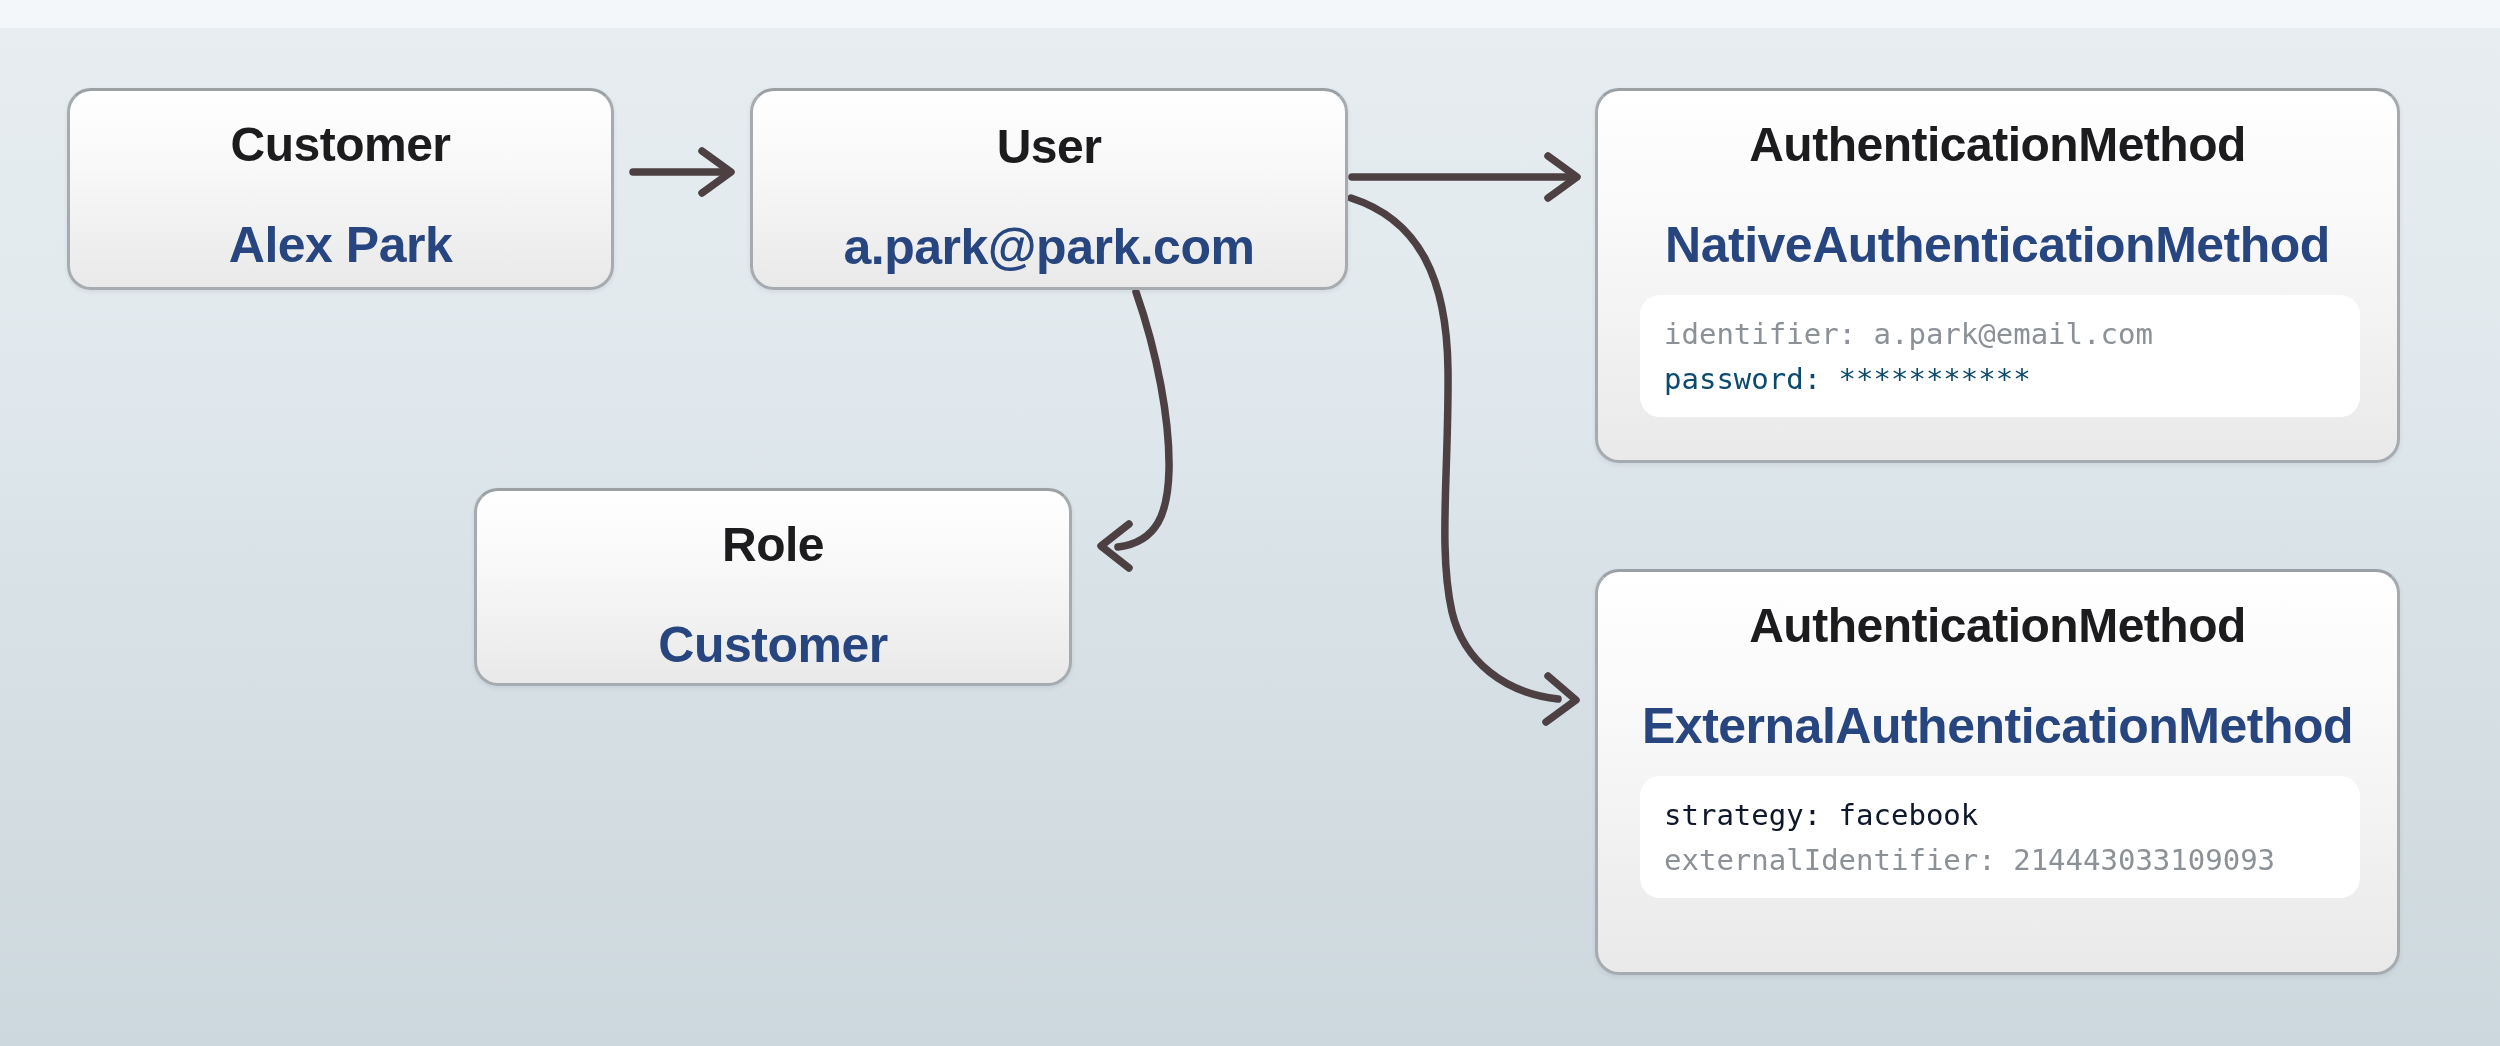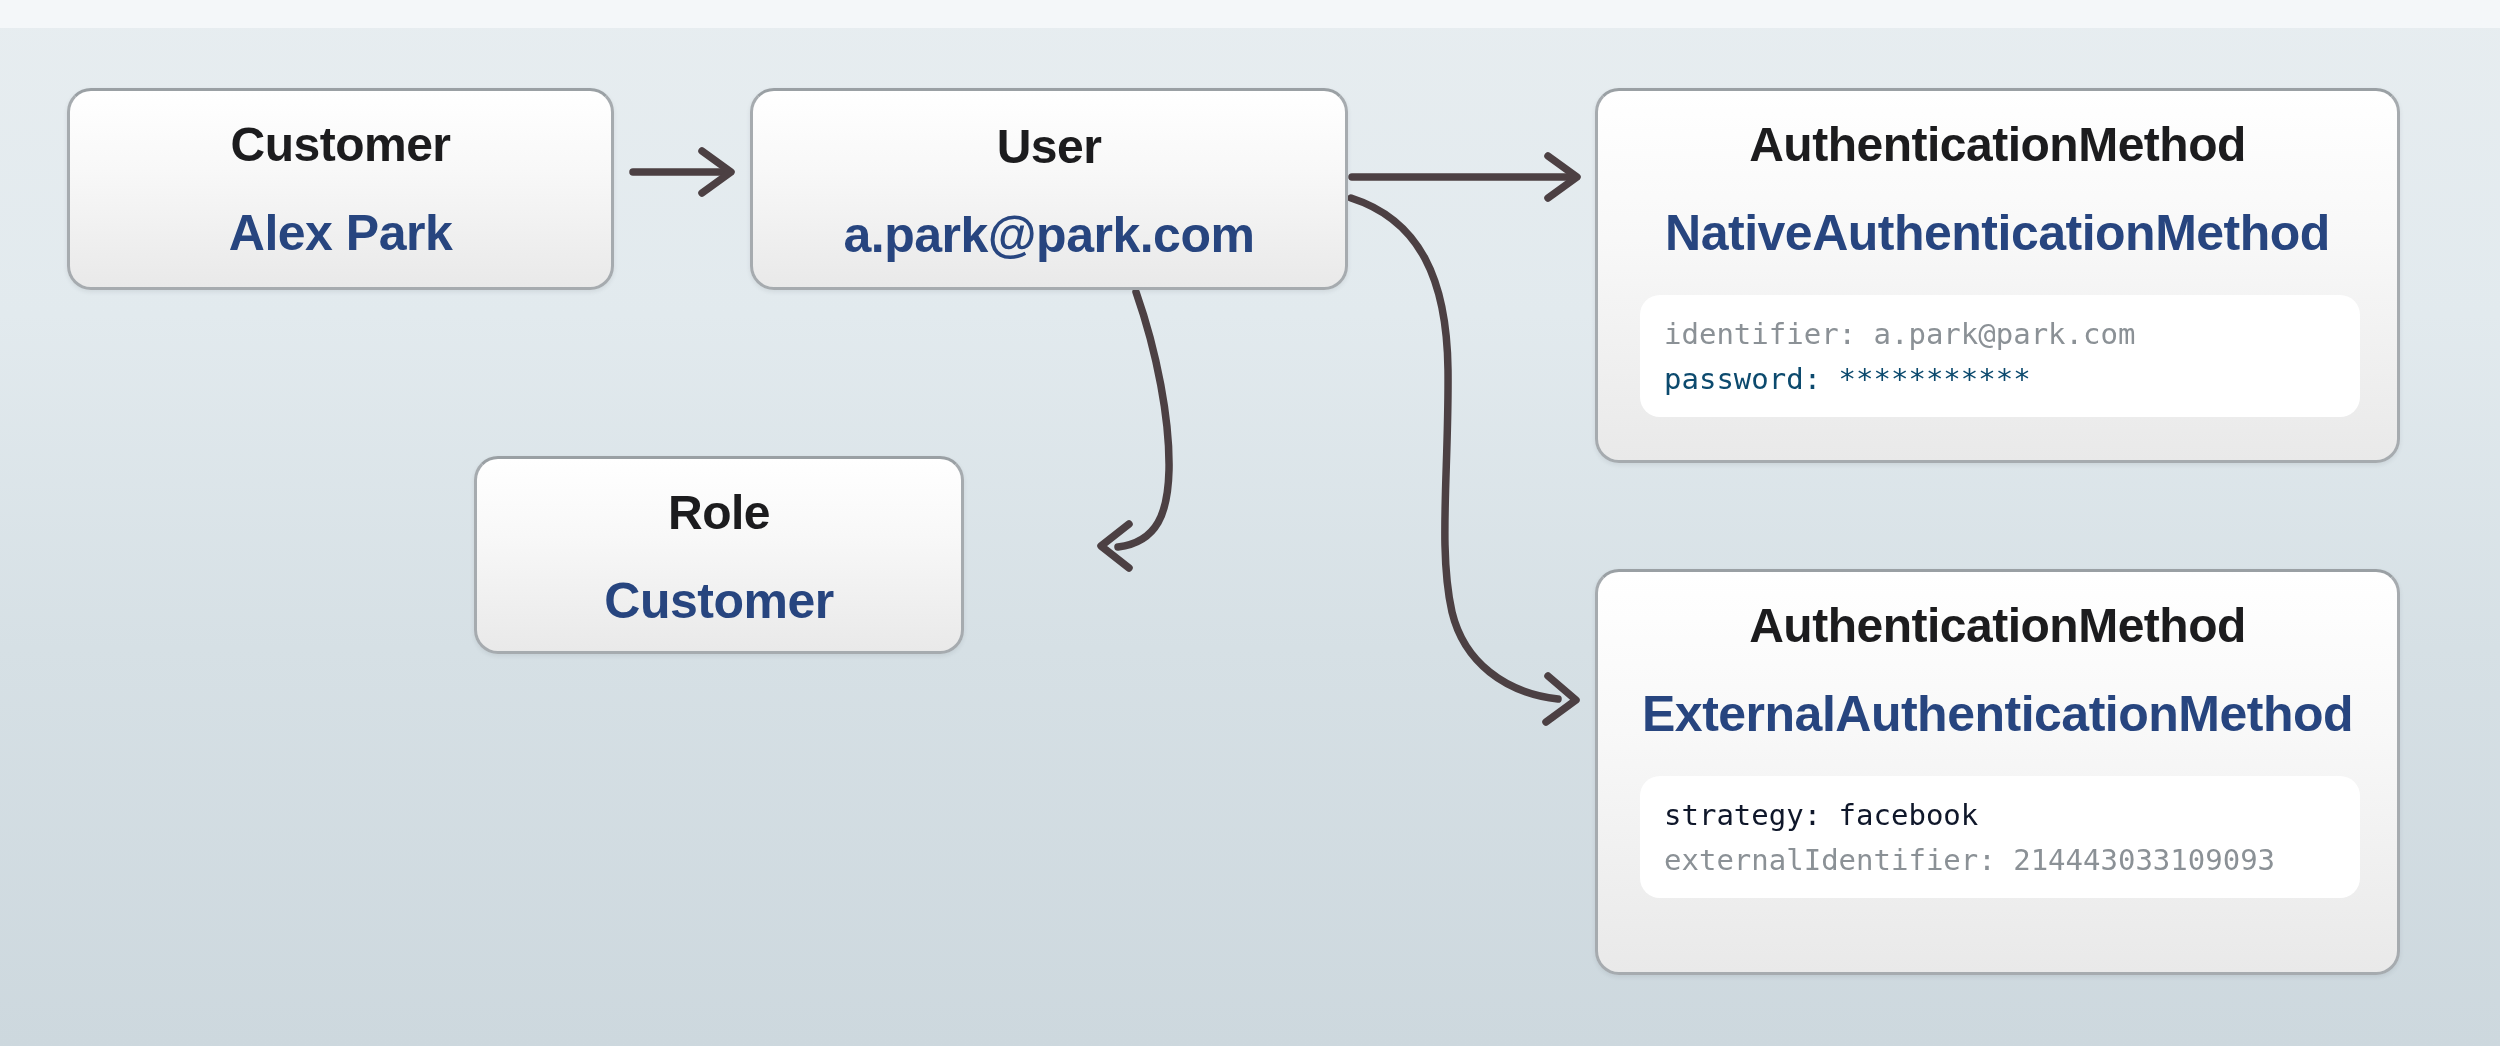--- a/index.html
+++ b/index.html
@@ -33,21 +33,21 @@
     text-align: center;
   }
   .node-title {
     margin-top: 26px;
     font-size: 48px;
     font-weight: bold;
     line-height: 56px;
     letter-spacing: -0.5px;
   }
   .node-value {
-    margin-top: 32px;
+    margin-top: 44px;
     font-size: 50px;
     font-weight: bold;
     line-height: 56px;
     letter-spacing: -0.5px;
   }
   .panel {
     position: absolute;
     left: 42px;
     top: 204px;
     width: 720px;
@@ -96,30 +96,30 @@
   <div class="node" style="left:67px; top:88px; width:547px; height:202px">
     <div class="node-title" style="color: rgb(28, 28, 30);">Customer</div>
     <div class="node-value" style="color: rgb(39, 69, 127);">Alex Park</div>
   </div>
 
   <div class="node" style="left:750px; top:88px; width:598px; height:202px">
     <div class="node-title" style="color: rgb(28, 28, 30); margin-top: 28px;">User</div>
     <div class="node-value" style="color: rgb(39, 69, 127);">a.park@park.com</div>
   </div>
 
-  <div class="node" style="left:474px; top:456px; width:490px; height:198px">
+  <div class="node" style="left:474px; top:488px; width:598px; height:198px">
     <div class="node-title" style="color: rgb(28, 28, 30);">Role</div>
     <div class="node-value" style="color: rgb(39, 69, 127);">Customer</div>
   </div>
 
   <div class="node" style="left:1595px; top:88px; width:805px; height:375px">
     <div class="node-title" style="color: rgb(28, 28, 30);">AuthenticationMethod</div>
     <div class="node-value" style="color: rgb(39, 69, 127);">NativeAuthenticationMethod</div>
     <div class="panel">
-      <div class="mono-line" style="color: rgb(139, 145, 150);">identifier: a.park@park.com</div>
+      <div class="mono-line" style="color: rgb(139, 145, 150);">identifier: a.park@email.com</div>
       <div class="mono-line" style="color: #0c4a6e;">password: ***********</div>
     </div>
   </div>
 
   <div class="node" style="left:1595px; top:569px; width:805px; height:406px">
     <div class="node-title" style="color: rgb(28, 28, 30);">AuthenticationMethod</div>
     <div class="node-value" style="color: rgb(39, 69, 127);">ExternalAuthenticationMethod</div>
     <div class="panel">
       <div class="mono-line" style="color: #0f172a;">strategy: facebook</div>
       <div class="mono-line" style="color: rgb(139, 145, 150);">externalIdentifier: 214443033109093</div>

